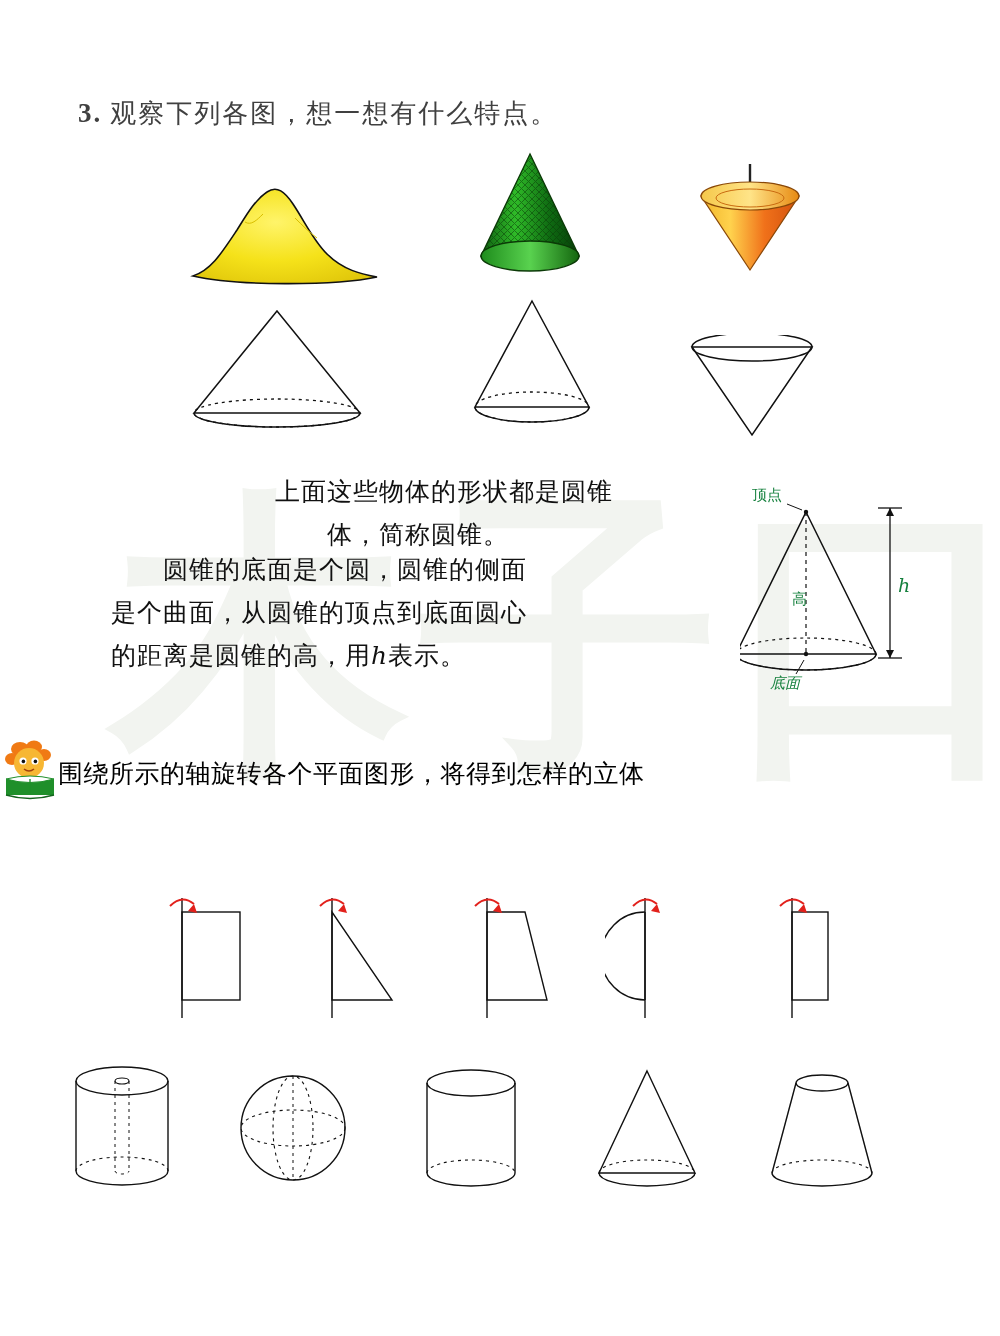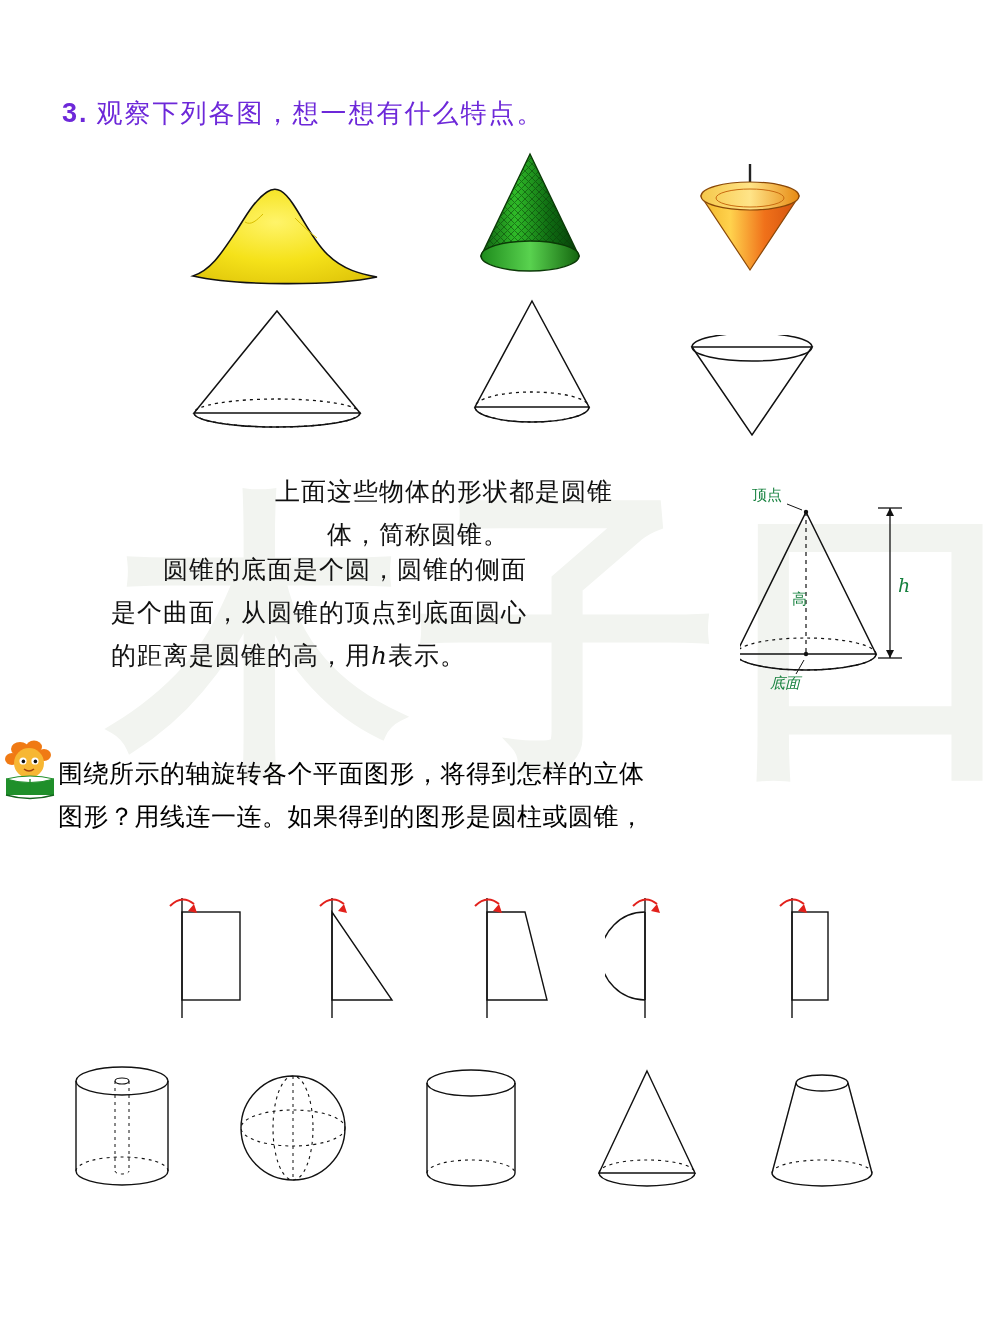--- a/index.html
+++ b/index.html
@@ -38,27 +38,27 @@
     z-index: 0;
     pointer-events: none;
     user-select: none;
   }
 
   .content { position: relative; z-index: 2; }
 
   
   .q3 {
     position: absolute;
-    left: 62px;
+    left: 78px;
     top: 96px;
     font-size: 26px;
-    color: #6d28d9;
+    color: #404040;
     letter-spacing: 2px;
     white-space: nowrap;
-    font-family: Liberation Sans, sans-serif;
+    font-family: Liberation Serif, serif;
   }
   .q3 .num {
     font-size: 27px;
     font-weight: bold;
     margin-right: 8px;
   }
 
   
   .objects { position: absolute; left: 0; top: 150px; width: 1000px; height: 300px; }
   .obj { position: absolute; }
@@ -267,21 +267,21 @@
       <circle cx="35.4" cy="26.4" r="1.8" fill="#111"></circle>
       <path d="M24 34 q5 4 10 0" stroke="#a3420a" stroke-width="1.5" fill="none"></path>
       <path d="M6 44 h48 v16 h-48 z" fill="#1f8f2a"></path>
       <path d="M6 44 q24 -6 48 0 q-24 7 -48 0 z" fill="#ffffff" stroke="#1f8f2a" stroke-width="1"></path>
       <path d="M30 44 v16" stroke="#1f8f2a" stroke-width="1.4"></path>
       <path d="M6 60 q24 7 48 0" fill="none" stroke="#13631c" stroke-width="1.4"></path>
     </svg>
 
     <div class="activity-text">
       <span class="first-line">围绕所示的轴旋转各个平面图形，将得到怎样的立体</span><br>
-      <span>图形？用线连一连。如果得到的图形是圆柱或圆锥，</span><br>
+      <br>
     </div>
 
     <div class="flats">
 
       <svg style="position:absolute;left:150px;top:0px;" width="130" height="135" viewBox="0 0 130 135">
         <line x1="32" y1="8" x2="32" y2="128" stroke="#111" stroke-width="1.4"></line>
         <rect x="32" y="22" width="58" height="88" fill="none" stroke="#111" stroke-width="1.4"></rect>
         <path d="M20 16 q12 -12 24 -2" fill="none" stroke="#e2211c" stroke-width="2"></path>
         <path d="M44 14 l3 9 l-9 -2 z" fill="#e2211c"></path>
       </svg>

